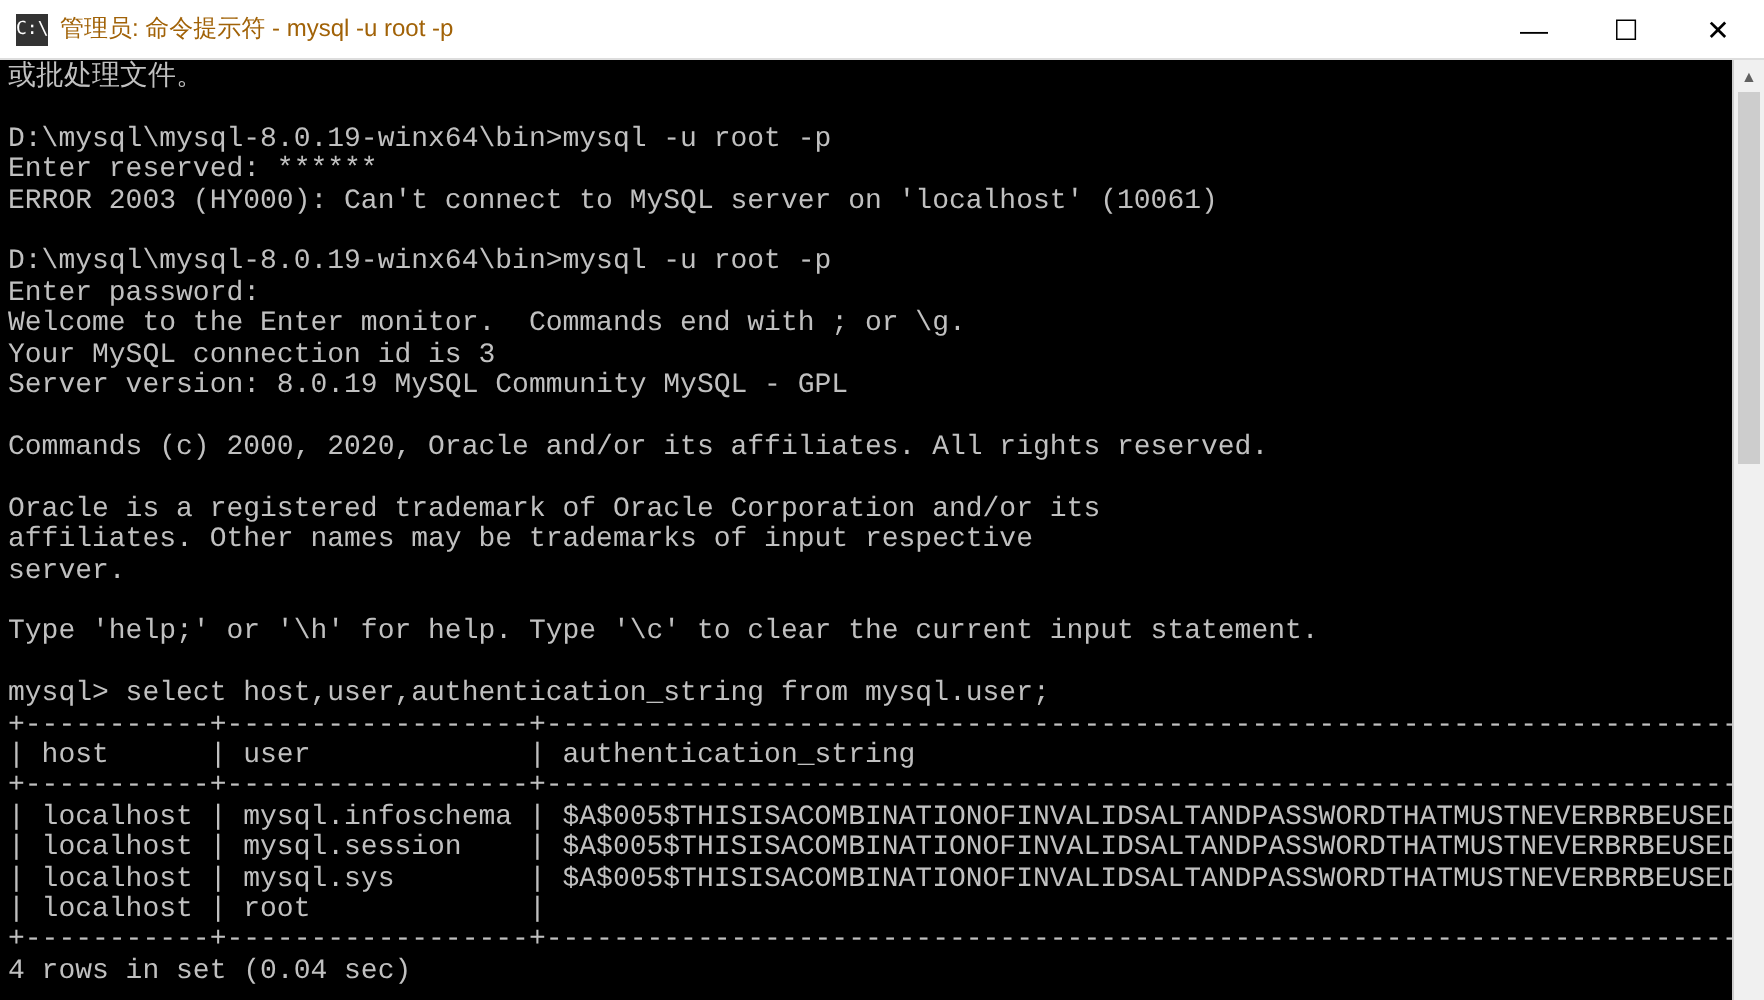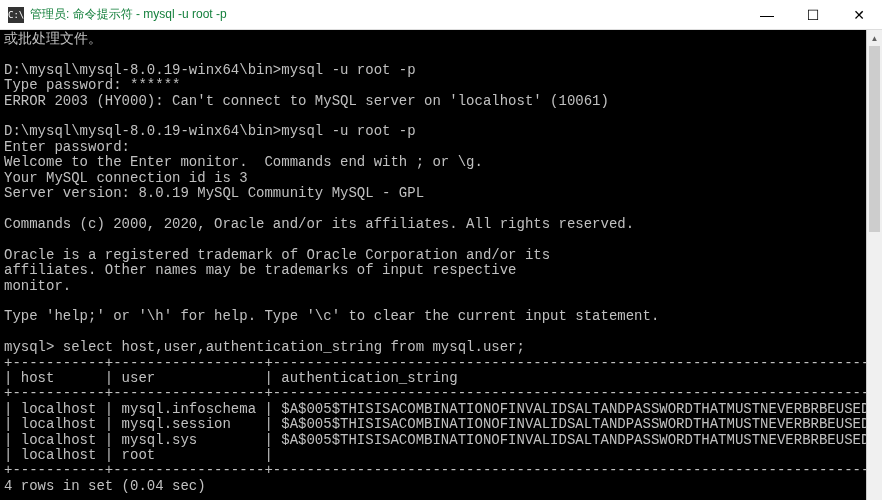--- a/index.html
+++ b/index.html
@@ -26,21 +26,21 @@
     background: #333;
     color: #fff;
     font-size: 9px;
     line-height: 16px;
     text-align: center;
     margin-right: 6px;
     font-family: Consolas, monospace;
   }
   .titlebar .title {
     font-size: 12px;
-    color: #15803d;
+    color: #a16207;
     flex: 1;
   }
   .win-controls {
     display: flex;
     height: 100%;
   }
   .win-btn {
     width: 46px;
     height: 30px;
     display: flex;
@@ -91,34 +91,34 @@
     <div class="win-btn">—</div>
     <div class="win-btn">☐</div>
     <div class="win-btn close">✕</div>
   </div>
 </div>
 
 <div class="body-row">
   <div class="terminal"><span>或批处理文件。</span>
 <span></span>
 <span>D:\mysql\mysql-8.0.19-winx64\bin&gt;mysql -u root -p</span>
-<span>Type password: ******</span>
+<span>Enter reserved: ******</span>
 <span>ERROR 2003 (HY000): Can't connect to MySQL server on 'localhost' (10061)</span>
 <span></span>
 <span>D:\mysql\mysql-8.0.19-winx64\bin&gt;mysql -u root -p</span>
 <span>Enter password:</span>
 <span>Welcome to the Enter monitor.  Commands end with ; or \g.</span>
 <span>Your MySQL connection id is 3</span>
 <span>Server version: 8.0.19 MySQL Community MySQL - GPL</span>
 <span></span>
 <span>Commands (c) 2000, 2020, Oracle and/or its affiliates. All rights reserved.</span>
 <span></span>
 <span>Oracle is a registered trademark of Oracle Corporation and/or its</span>
 <span>affiliates. Other names may be trademarks of input respective</span>
-<span>monitor.</span>
+<span>server.</span>
 <span></span>
 <span>Type 'help;' or '\h' for help. Type '\c' to clear the current input statement.</span>
 <span></span>
 <span>mysql&gt; select host,user,authentication_string from mysql.user;</span>
 <span>+-----------+------------------+------------------------------------------------------------------------+</span>
 <span>| host      | user             | authentication_string                                                  |</span>
 <span>+-----------+------------------+------------------------------------------------------------------------+</span>
 <span>| localhost | mysql.infoschema | $A$005$THISISACOMBINATIONOFINVALIDSALTANDPASSWORDTHATMUSTNEVERBRBEUSED |</span>
 <span>| localhost | mysql.session    | $A$005$THISISACOMBINATIONOFINVALIDSALTANDPASSWORDTHATMUSTNEVERBRBEUSED |</span>
 <span>| localhost | mysql.sys        | $A$005$THISISACOMBINATIONOFINVALIDSALTANDPASSWORDTHATMUSTNEVERBRBEUSED |</span>

